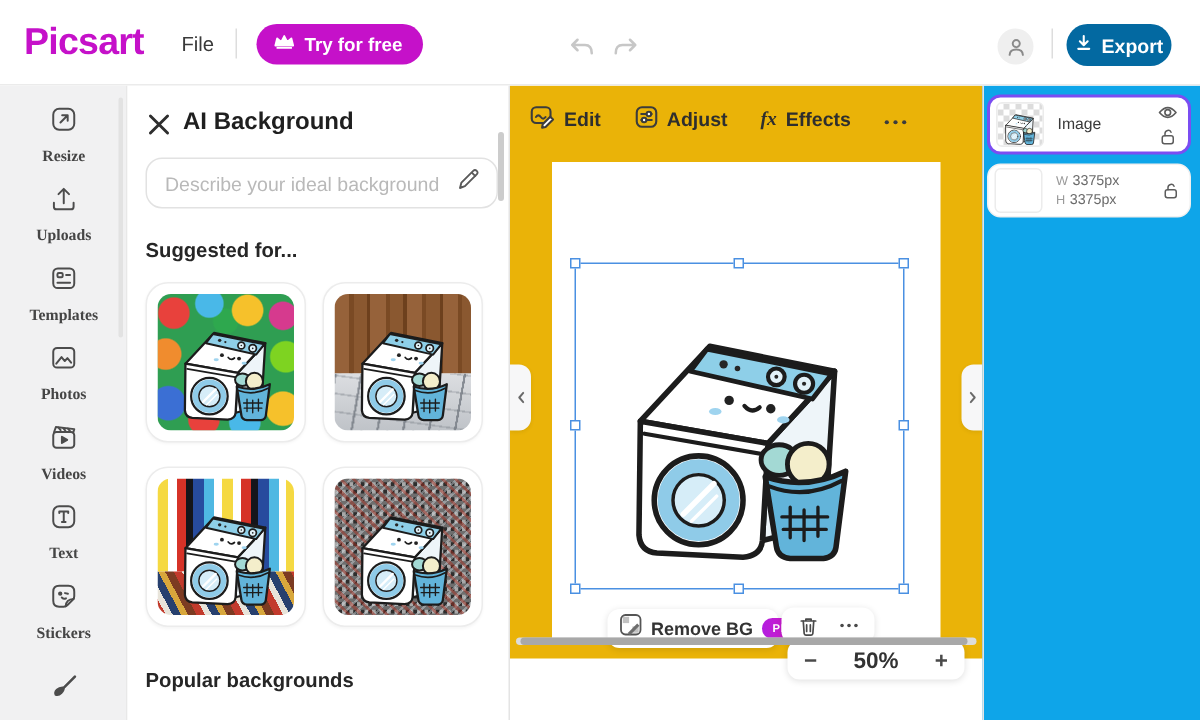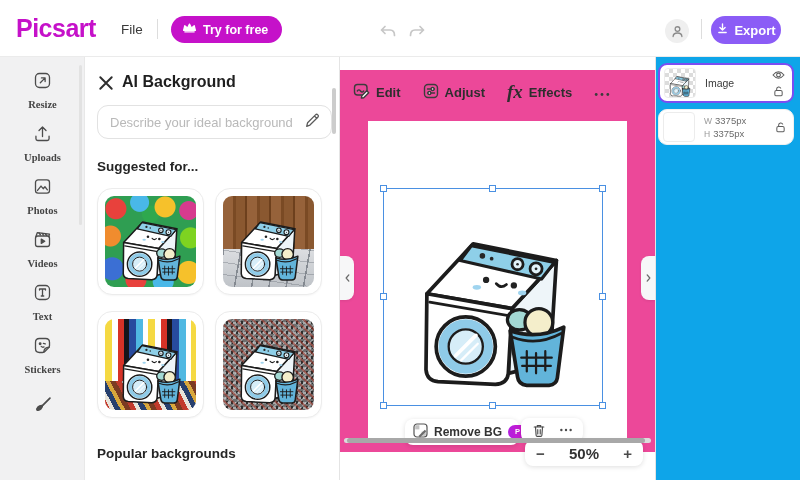--- a/index.html
+++ b/index.html
@@ -16,21 +16,21 @@
   .tb-divider { position:absolute; width:1px; height:20px; background:#ddd; top:19px; }
   .btn-tryfree { position:absolute; left:171px; top:16px; height:27px; padding:0 14px 0 11px;
                  background:#c511c9; border:none; border-radius:14px; color:#fff; font-size:12.5px;
                  font-weight:bold; display:flex; align-items:center; gap:6px; cursor:pointer;
                  font-family:"Liberation Sans",sans-serif; }
   .undo-btn,.redo-btn { position:absolute; top:24px; width:20px; height:15px; cursor:pointer; }
   .undo-btn { left:378px; } .redo-btn { left:407px; }
   .avatar { position:absolute; left:665px; top:19px; width:24px; height:24px; border-radius:50%;
             background:#efefef; display:flex; align-items:center; justify-content:center; cursor:pointer; }
   .btn-export { position:absolute; left:711px; top:16px; height:28px; width:70px; border:none;
-                border-radius:14px; background:#8b5cf6; color:#fff; font-size:13px; font-weight:bold;
+                border-radius:14px; background:#0369a1; color:#fff; font-size:13px; font-weight:bold;
                 display:flex; align-items:center; justify-content:center; gap:5px; cursor:pointer;
                 font-family:"Liberation Sans",sans-serif; }
 
   
   .sidebar { position:absolute; left:0; top:57px; width:85px; height:423px; background:#f1f1f2;
              border-right:1px solid #e8e8e8; padding-top:6px; z-index:20; }
   .side-item { width:85px; height:53px; display:flex; flex-direction:column; align-items:center;
                justify-content:center; gap:4px; cursor:pointer;font-family:Liberation Serif, serif; }
   .side-item svg { stroke:#4c4c4c; fill:none; stroke-width:1.5; stroke-linecap:round; stroke-linejoin:round; }
   .side-label { font-size:10.5px; font-weight:600; color:#454545; }
@@ -76,25 +76,25 @@
   .wall-stripes { position:absolute; left:0; top:0; width:100%; height:68%;
       background:repeating-linear-gradient(90deg,#f5d942 0 7px,#ffffff 7px 13px,#d63227 13px 19px,#15151a 19px 24px,#274b9e 24px 31px,#4fb8e2 31px 38px,#ffffff 38px 43px); }
   .floor-stripes { position:absolute; left:0; bottom:0; width:100%; height:32%;
       background:repeating-linear-gradient(62deg,#c23a2c 0 5px,#e8e4da 5px 9px,#27406e 9px 14px,#d8a73c 14px 18px,#7c3b22 18px 23px); }
   .bg-noise { background:
       repeating-linear-gradient(45deg, rgba(168,45,30,.45) 0 2px, rgba(0,0,0,0) 2px 6px),
       repeating-linear-gradient(-45deg, rgba(215,222,228,.4) 0 1.5px, rgba(0,0,0,0) 1.5px 5px),
       repeating-conic-gradient(#6e6e6e 0% 25%, #2e2e2e 25% 50%, #a8a8a8 50% 75%, #4a4a4a 75%) 0 0/5px 5px; }
 
   
-  .canvas { position:absolute; left:340px; top:57px; width:315px; height:382px; background:#ec4899; z-index:10;margin-top:13px; }
+  .canvas { position:absolute; left:340px; top:57px; width:315px; height:382px; background:#eab308; z-index:10; }
   .canvas-toolbar { position:absolute; left:13px; top:12px; height:20px; display:flex; align-items:center; gap:22px; }
   .ct-btn { display:flex; align-items:center; gap:6px; font-size:13px; font-weight:600; color:#2e2e2e; cursor:pointer; }
   .ct-btn svg { stroke:#3c3c3c; fill:none; stroke-width:1.4; stroke-linecap:round; stroke-linejoin:round; }
-  .fx-glyph { font-family:"Liberation Serif",serif; font-style:italic; font-weight:600; font-size:19px; color:#2e2e2e; }
+  .fx-glyph { font-family:"Liberation Serif",serif; font-style:italic; font-weight:600; font-size:13px; color:#2e2e2e; }
   .artboard { position:absolute; left:28px; top:51px; width:259px; height:318px; background:#fff; }
   .canvas-washer { position:absolute; left:61px; top:135px; width:185px; height:185px; cursor:move; }
   .selection { position:absolute; left:43px; top:118px; width:220px; height:218px;
                border:1.5px solid #4a90e2; pointer-events:none; }
   .handle { position:absolute; width:7px; height:7px; background:#fff; border:1.5px solid #4a90e2; pointer-events:auto; }
   .h-tl{left:-4px;top:-4px;} .h-tm{left:calc(50% - 4px);top:-4px;} .h-tr{right:-4px;top:-4px;}
   .h-ml{left:-4px;top:calc(50% - 4px);} .h-mr{right:-4px;top:calc(50% - 4px);}
   .h-bl{left:-4px;bottom:-4px;} .h-bm{left:calc(50% - 4px);bottom:-4px;} .h-br{right:-4px;bottom:-4px;}
   .collapse-tab { position:absolute; width:14px; height:44px; background:#f7f7f8; display:flex; align-items:center;
                   justify-content:center; cursor:pointer; box-shadow:0 1px 3px rgba(0,0,0,.08); }
@@ -233,20 +233,28 @@
     </div>
     <div class="side-item">
       <span><svg width="21" height="21" viewBox="0 0 24 24">
             <path d="M4.5 15 v3 q0 2 2 2 h11 q2 0 2 -2 v-3"></path>
             <path d="M12 15.5 V4.5 M8 8.5 L12 4.5 L16 8.5"></path>
           </svg></span>
       <span class="side-label">Uploads</span>
     </div>
     <div class="side-item">
       <span><svg width="21" height="21" viewBox="0 0 24 24">
+            <rect x="4" y="4.5" width="16" height="15" rx="3.5"></rect>
+            <rect x="7.2" y="8" width="4" height="3.2" rx="1"></rect>
+            <path d="M13.8 9.5 H16.8 M7.2 15.5 H16.8"></path>
+          </svg></span>
+      <span class="side-label">Templates</span>
+    </div>
+    <div class="side-item">
+      <span><svg width="21" height="21" viewBox="0 0 24 24">
             <rect x="4" y="4.5" width="16" height="15" rx="3"></rect>
             <path d="M6.3 16.5 L10.3 11.5 L12.8 14.5 L14.8 12.3 L17.6 15.8"></path>
           </svg></span>
       <span class="side-label">Photos</span>
     </div>
     <div class="side-item">
       <span><svg width="21" height="21" viewBox="0 0 24 24">
             <rect x="4" y="8" width="16" height="12" rx="2.5"></rect>
             <path d="M4.6 8.2 L6 4.2 L20 5.8 L19.2 8.6"></path>
             <path d="M8 4.6 l1.6 2 M11.6 5 l1.6 2 M15.2 5.4 l1.6 2"></path>

